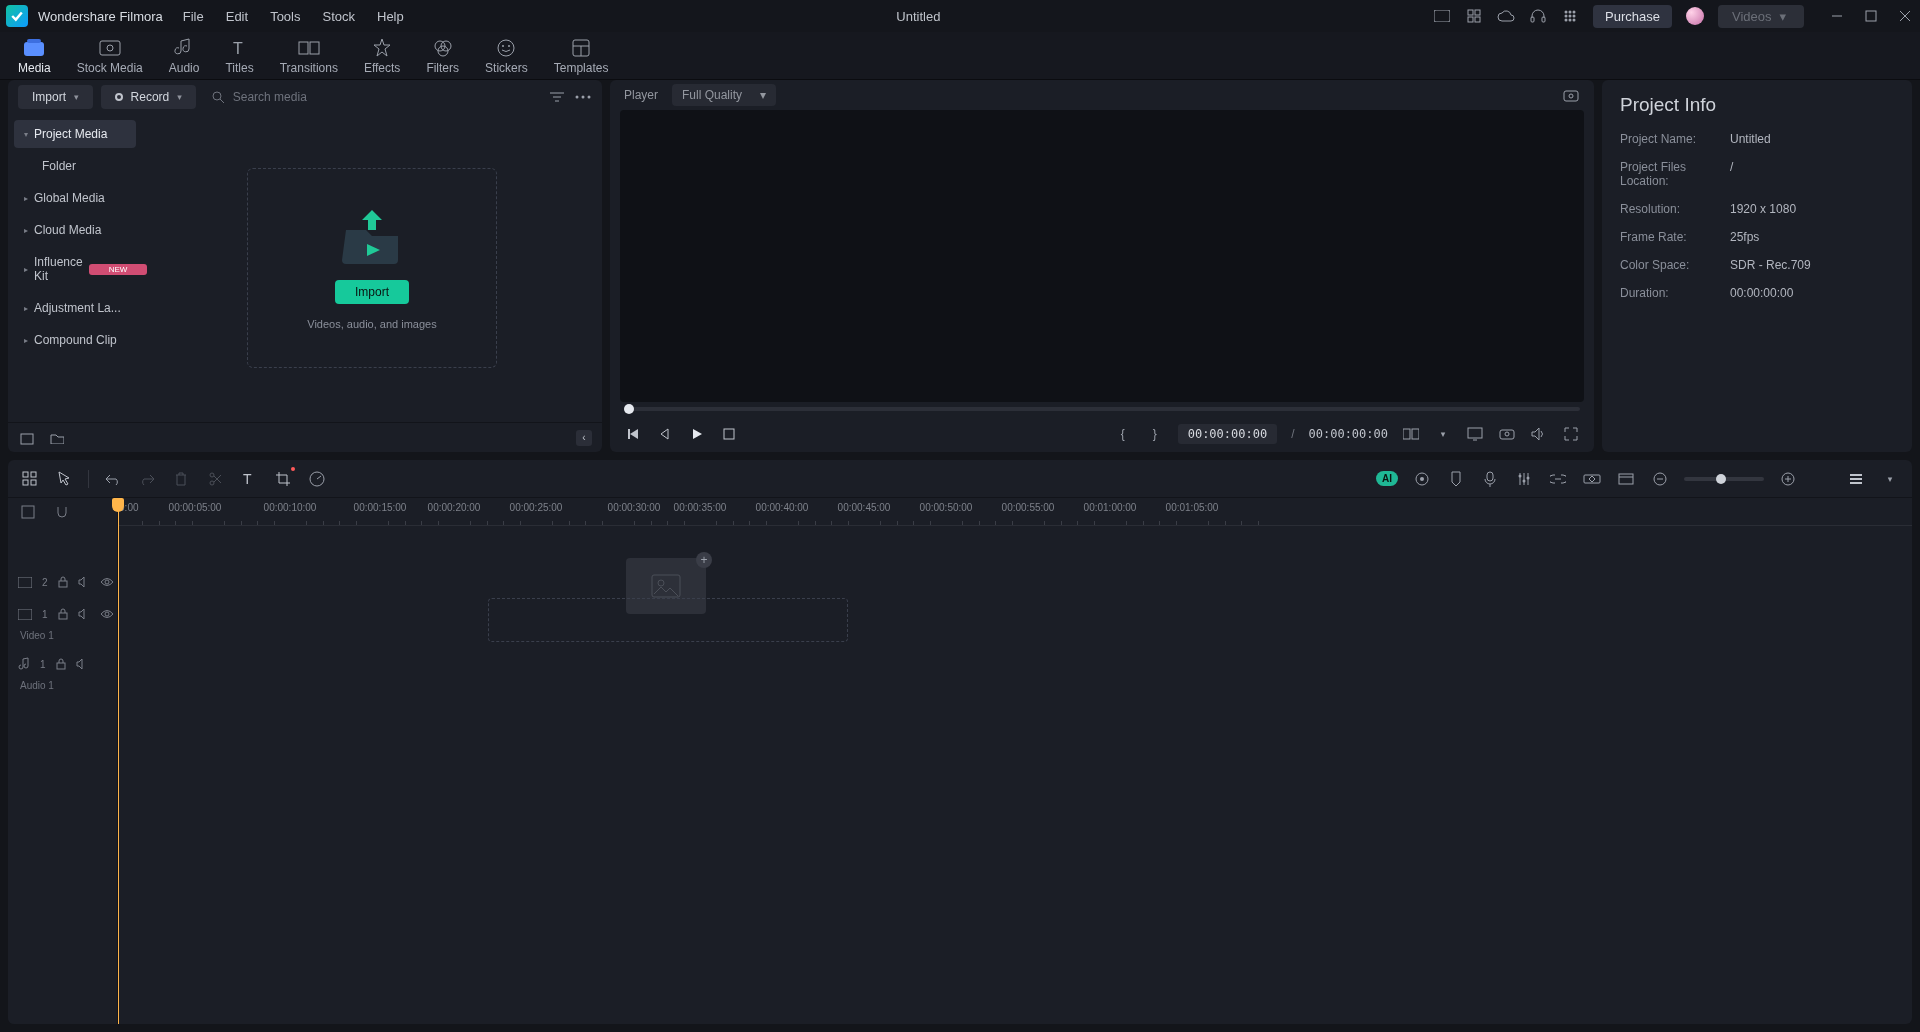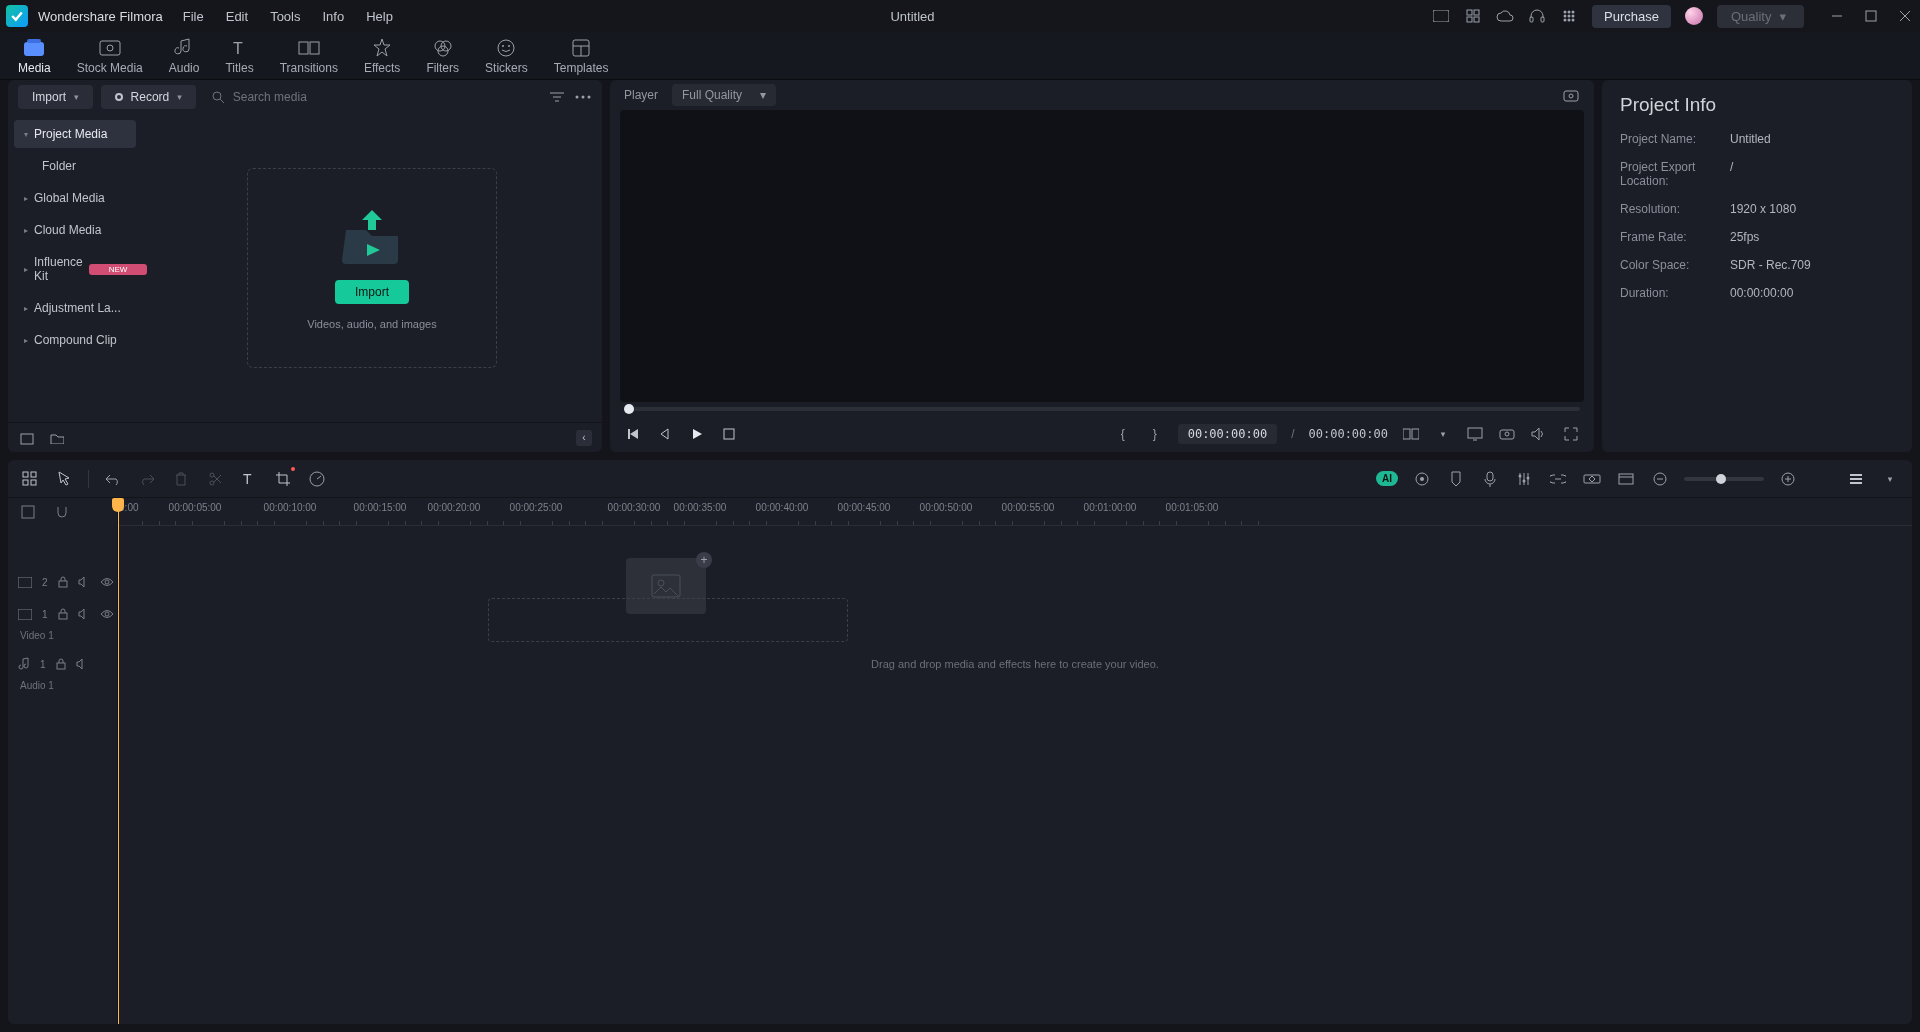--- a/index.html
+++ b/index.html
@@ -109,21 +109,21 @@
   <div class="logo">
     <svg width="12" height="12" viewBox="0 0 10 10">
         <path d="M1 5 L4 8 L9 2" stroke="#fff" stroke-width="2" fill="none"></path>
       </svg>
   </div>
   <div class="brand">Wondershare Filmora</div>
   <div class="menu">
     <div class="menu-item">File</div>
     <div class="menu-item">Edit</div>
     <div class="menu-item">Tools</div>
-    <div class="menu-item">Info</div>
+    <div class="menu-item">Stock</div>
     <div class="menu-item">Help</div>
   </div>
   <div class="title-center">Untitled</div>
   <div class="title-right">
     <span class="ico">
         <svg width="16" height="12" viewBox="0 0 16 12">
           <rect x="0" y="0" width="16" height="12" rx="2" stroke="#9ba0aa" fill="none"></rect>
         </svg>
       </span>
     <span class="ico">
@@ -155,21 +155,21 @@
           <circle cx="7" cy="7" r="1.5" fill="#9ba0aa"></circle>
           <circle cx="11" cy="7" r="1.5" fill="#9ba0aa"></circle>
           <circle cx="3" cy="11" r="1.5" fill="#9ba0aa"></circle>
           <circle cx="7" cy="11" r="1.5" fill="#9ba0aa"></circle>
           <circle cx="11" cy="11" r="1.5" fill="#9ba0aa"></circle>
         </svg>
       </span>
     <div class="purchase-btn">Purchase</div>
     <div class="avatar"></div>
     <div class="export-btn">
-        <span>Quality</span>
+        <span>Videos</span>
         <span class="chev">▾</span>
       </div>
     <div class="win-btns">
       <span class="ico">
           <svg width="12" height="12">
             <line x1="1" y1="6" x2="11" y2="6" stroke="#9ba0aa"></line>
           </svg>
         </span>
       <span class="ico">
           <svg width="12" height="12">
@@ -452,21 +452,21 @@
     </div>
   </div>
 
   <div class="panel info-panel">
     <h3>Project Info</h3>
     <div class="info-row">
         <span class="k">Project Name:</span>
         <span class="v">Untitled</span>
       </div>
     <div class="info-row">
-        <span class="k">Project Export Location:</span>
+        <span class="k">Project Files Location:</span>
         <span class="v">/</span>
       </div>
     <div class="info-row">
         <span class="k">Resolution:</span>
         <span class="v">1920 x 1080</span>
       </div>
     <div class="info-row">
         <span class="k">Frame Rate:</span>
         <span class="v">25fps</span>
       </div>
@@ -771,15 +771,14 @@
       </div>
     <div class="playhead"></div>
     <div class="tl-thumb">
       <svg width="30" height="24">
           <rect x="1" y="1" width="28" height="22" rx="2" stroke="#4b4f58" fill="none"></rect>
           <circle cx="10" cy="9" r="3" stroke="#4b4f58" fill="none"></circle>
           <path d="M3 20 l7 -7 5 5 4 -4 8 8" stroke="#4b4f58" fill="none"></path>
         </svg>
     </div>
     <div class="tl-dropzone"></div>
-    <div class="tl-hint">Drag and drop media and effects here to create your video.</div>
   </div>
 </div>
 
 </body></html>

